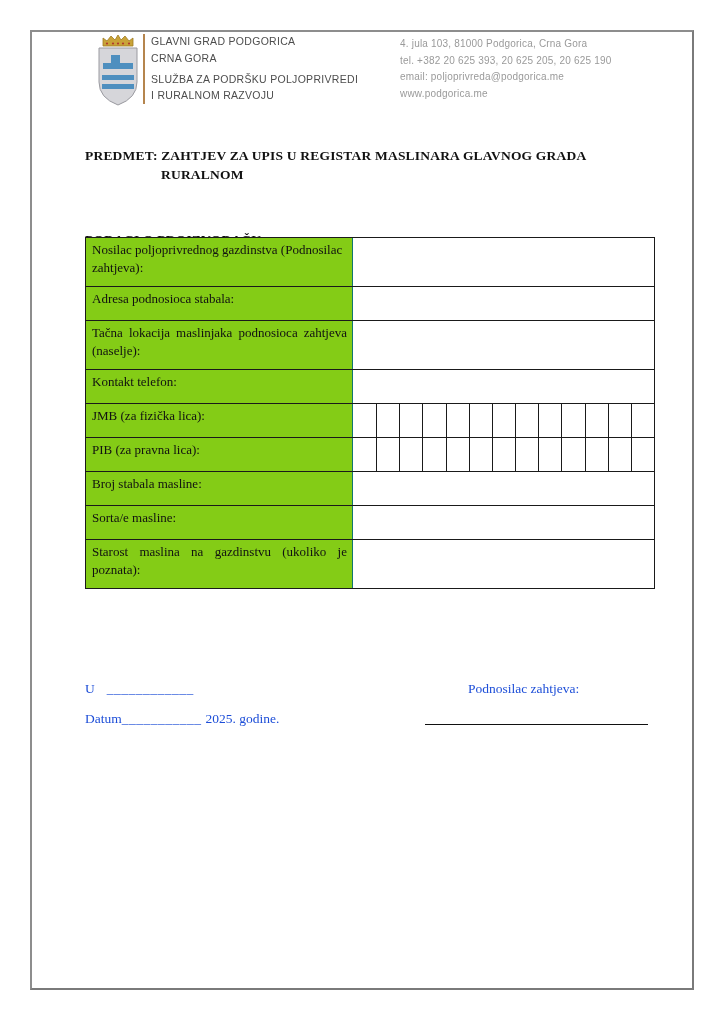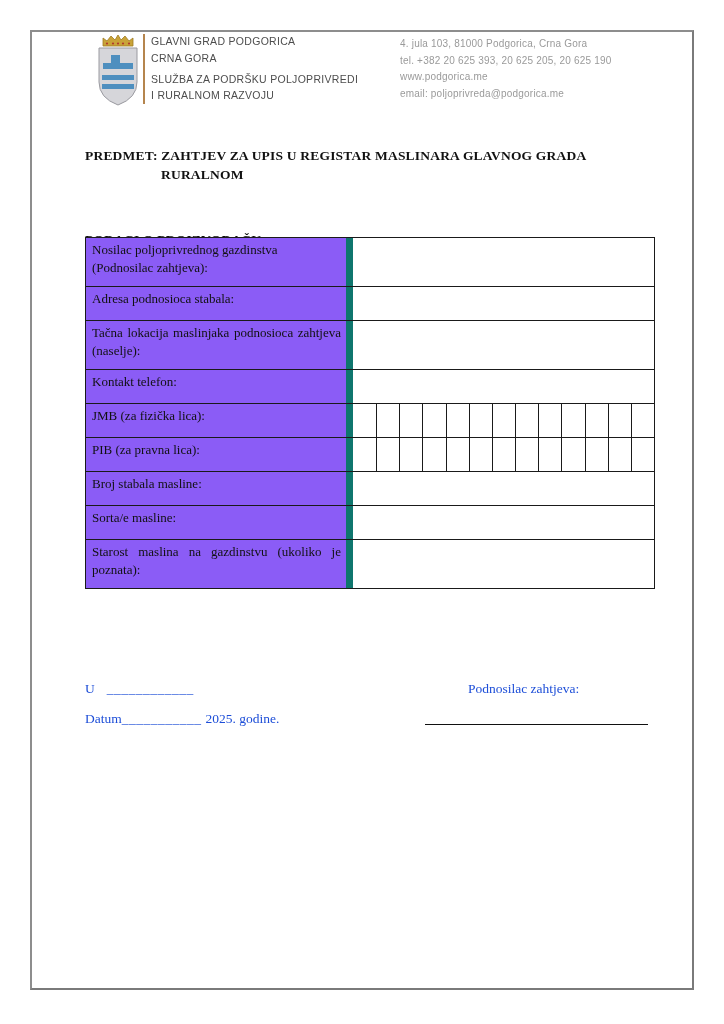--- a/index.html
+++ b/index.html
@@ -50,22 +50,22 @@
   .producer-table {
     position:absolute; left:85px; top:237px; width:570px;
     border:1px solid #1a1a1a; box-sizing:border-box;
   }
   .t-row { display:flex; border-bottom:1px solid #1a1a1a; }
   .t-row:last-child { border-bottom:none; }
   .t-row.tall  > .cell { min-height:48px; }
   .t-row.norm  > .cell { min-height:33px; }
   .cell { box-sizing:border-box; }
   .cell.label {
-    width:267px; flex:0 0 267px; background:#8b5cf6;
-    border-right:7px solid #0f766e;
+    width:267px; flex:0 0 267px; background:#84cc16;
+    border-right:1px solid #0f766e;
     font-size:13px; line-height:18px; padding:3px 5px 4px 6px;
   }
   .cell.label.justify { text-align:justify; }
   .cell.value { flex:1; position:relative; background:#fff; }
   .box-grid {
     position:absolute; inset:0; display:grid;
     grid-template-columns:repeat(13, 1fr);
   }
   .box-grid .box { border-left:1px solid #1a1a1a; }
   .box-grid .box:first-child { border-left:none; }
@@ -110,22 +110,22 @@
 <div class="org-block">
   <div class="org-line">GLAVNI GRAD PODGORICA</div>
   <div class="org-line">CRNA GORA</div>
   <div class="org-line gap">SLUŽBA ZA PODRŠKU POLJOPRIVREDI</div>
   <div class="org-line tight">I RURALNOM RAZVOJU</div>
 </div>
 
 <div class="contact-block">
   <div class="contact-line">4. jula 103, 81000 Podgorica, Crna Gora</div>
   <div class="contact-line">tel. +382 20 625 393, 20 625 205, 20 625 190</div>
+  <div class="contact-line">email: poljoprivreda@podgorica.me</div>
   <div class="contact-line">www.podgorica.me</div>
-  <div class="contact-line">email: poljoprivreda@podgorica.me</div>
 </div>
 
 <div class="subject">
   <div>PREDMET: ZAHTJEV ZA UPIS U REGISTAR MASLINARA GLAVNOG GRADA</div>
   <div class="subject-line2">RURALNOM</div>
 </div>
 
 <div class="section-title">PODACI O PROIZVOĐAČU</div>
 
 <div class="producer-table">

